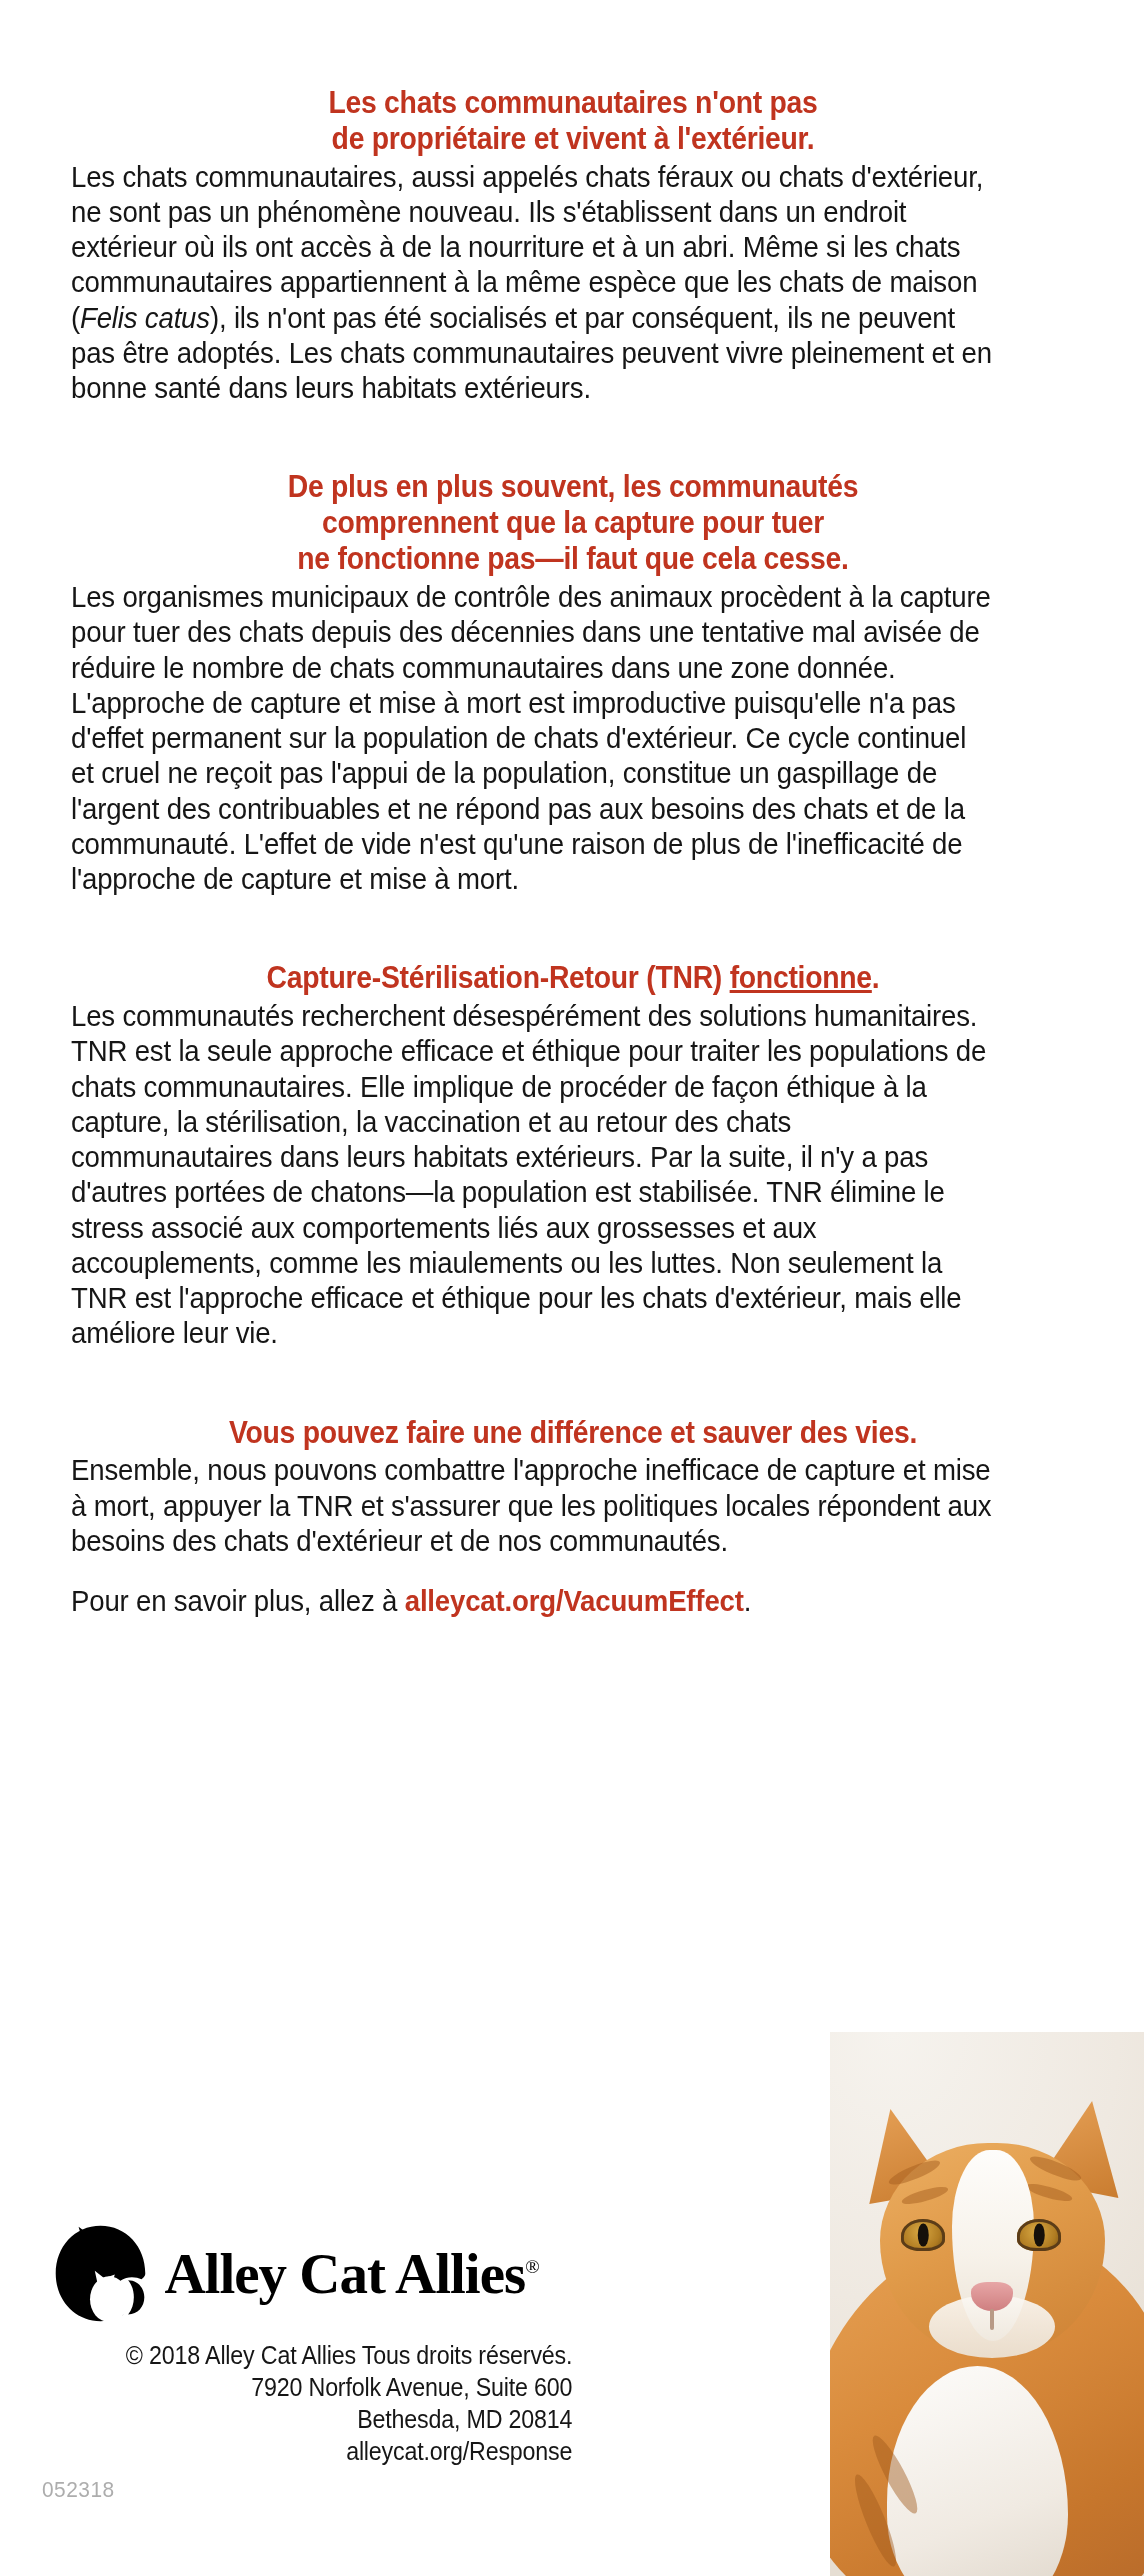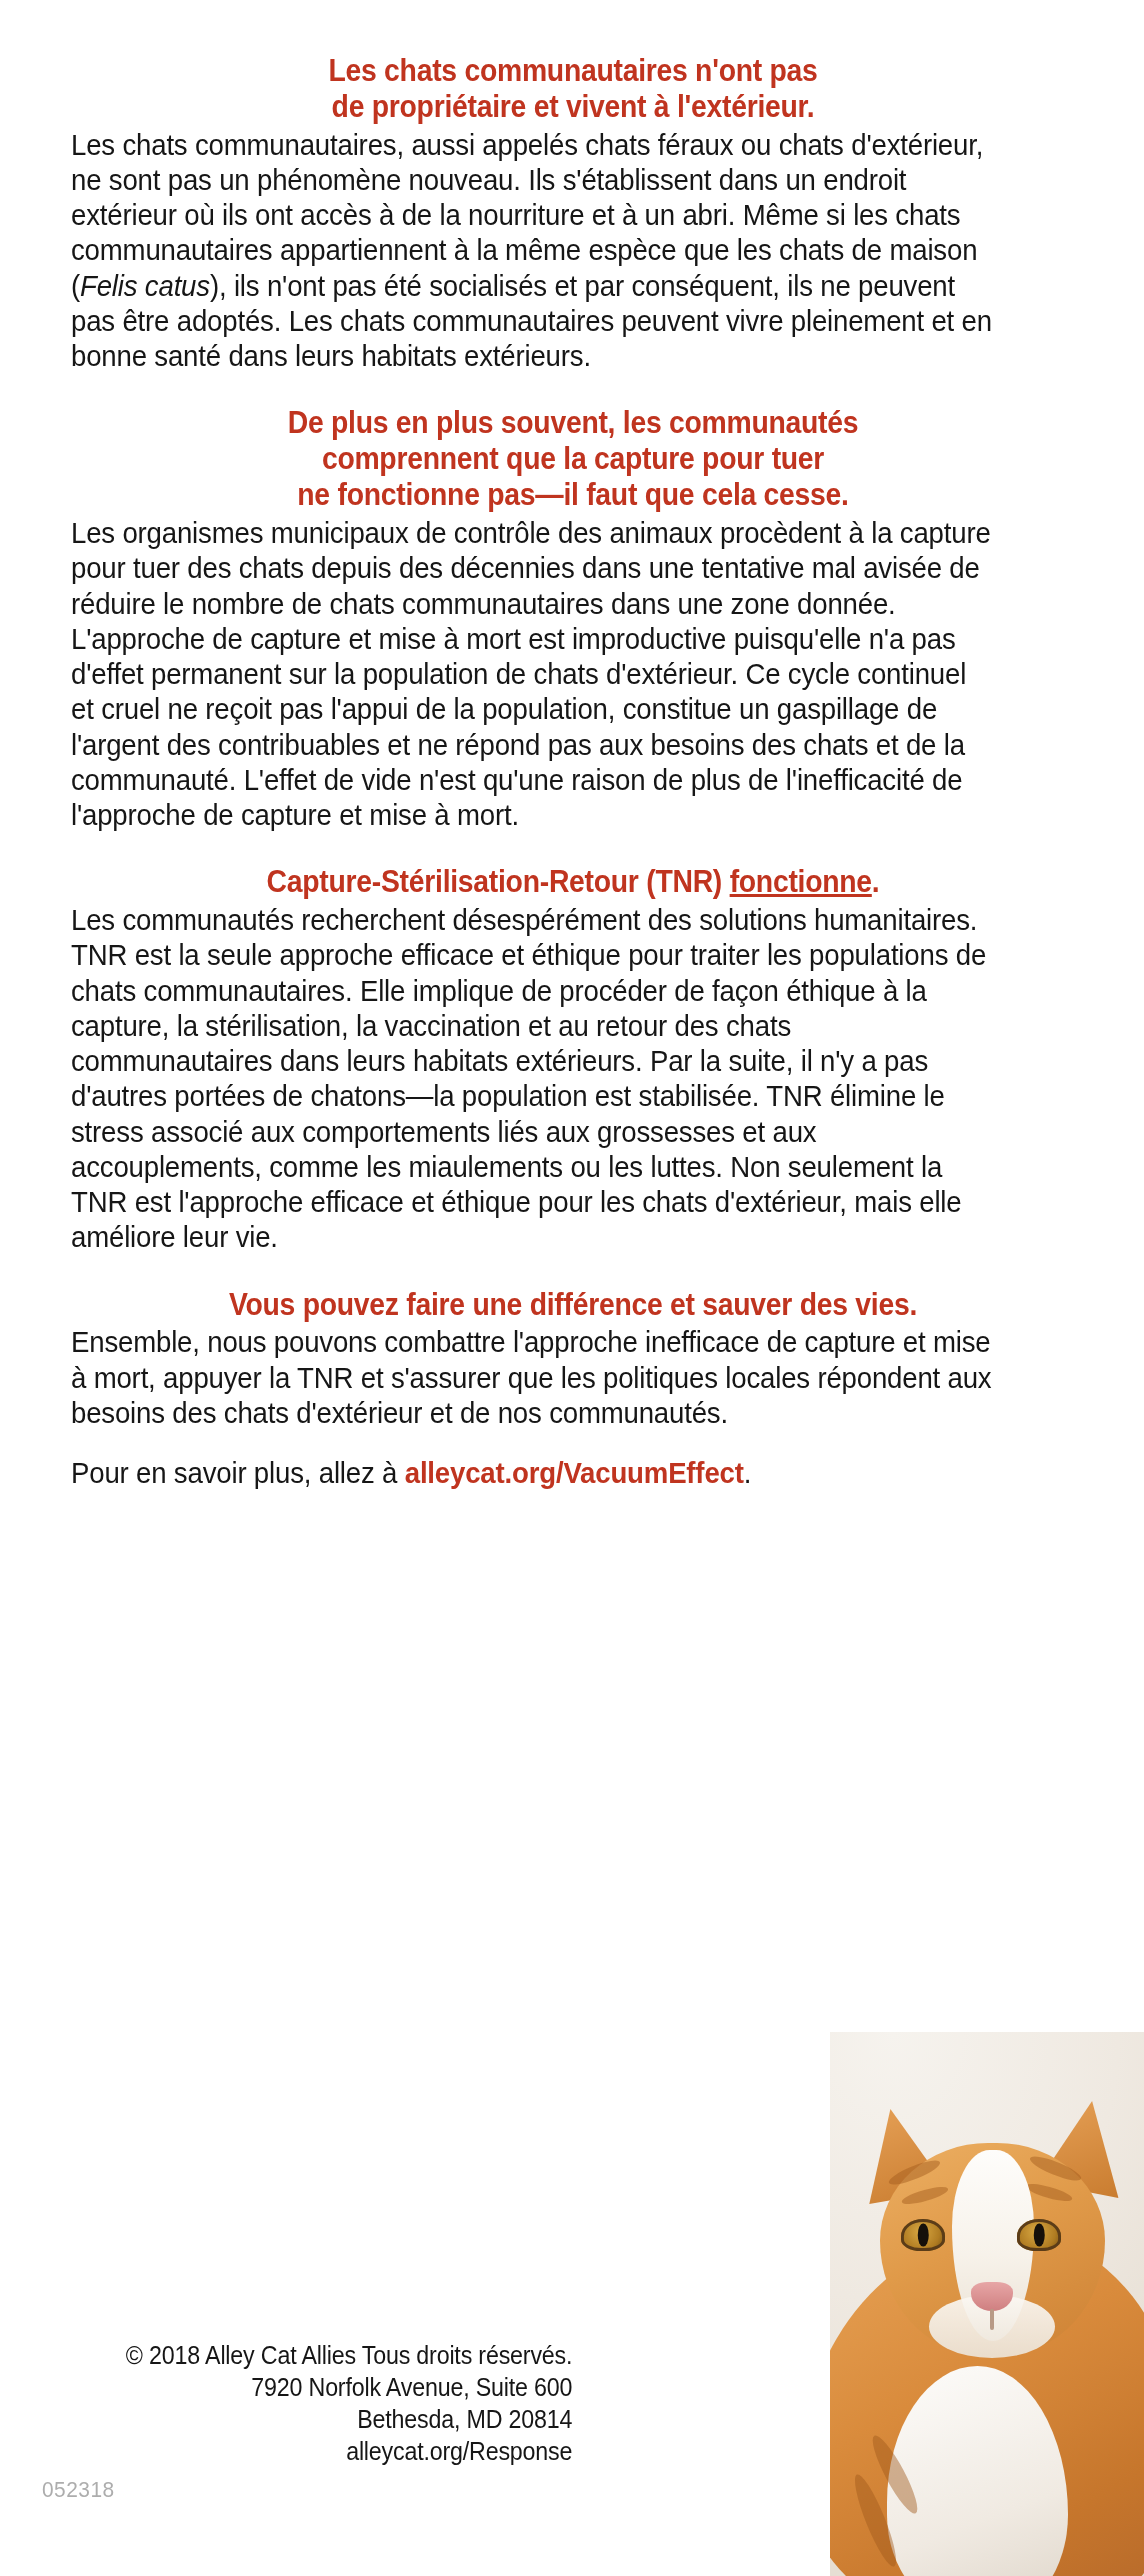--- a/index.html
+++ b/index.html
@@ -36,21 +36,21 @@
   p.body{
     margin:0;
     font-size:30px;
     line-height:1.175;
     color:#161616;
     text-align:left;
     letter-spacing:-0.2px;
     transform:scaleX(0.92);
     transform-origin:left top;
   }
-  .sect{margin-bottom:0;}
+  .sect{margin-bottom:0;margin-top:32px;}
   .gap-s{height:25px;}
   .gap-m{height:32px;}
   .it{font-style:italic;}
   .u{text-decoration:underline;}
   .redlink{color:#c0341f;font-weight:bold;}
   .teal{
     color:#10707e;
     font-weight:bold;
     font-size:38px;
     line-height:1.12;
@@ -267,20 +267,32 @@
       <p class="body">Ensemble, nous pouvons combattre l'approche inefficace de capture et mise à mort, appuyer la TNR et s'assurer que les politiques locales répondent aux besoins des chats d'extérieur et de nos communautés.</p>
     </div>
 
     <div class="gap-s"></div>
 
     <p class="body"><span>Pour en savoir plus, allez à </span><span class="redlink">alleycat.org/VacuumEffect</span><span>.</span></p>
 
   </div>
 
 
+  <div class="logo-block">
+    <div class="logo-mark">
+      <svg viewBox="0 0 106 106" width="101" height="101" aria-hidden="true">
+        <path d="M53 3 C26 3 6 25 6 53 C6 81 26 103 53 103 C62 103 70 101 77 96 C70 93 65 86 65 78 C65 66 74 57 86 57 C90 57 93 58 96 59 C99 57 100 55 100 53 C100 25 80 3 53 3 Z" fill="#000"></path>
+        <path d="M34 18 L30 4 L41 12 L52 8 L48 22 Z" fill="#000"></path>
+        <ellipse cx="62" cy="80" rx="20" ry="24" fill="#ffffff"></ellipse>
+        <path d="M50 64 L47 50 L57 58 L68 54 L64 68 Z" fill="#ffffff"></path>
+        <path d="M82 60 C92 60 99 68 99 78 C99 88 92 96 82 96 C86 91 88 85 88 78 C88 71 86 65 82 60 Z" fill="#000"></path>
+      </svg>
+    </div>
+    <div class="logo-word"><span>Alley Cat Allies</span><sup>®</sup></div>
+  </div>
 
   <div class="footer-block">
     <div class="footer-line">© 2018 Alley Cat Allies Tous droits réservés.</div>
     <div class="footer-line">7920 Norfolk Avenue, Suite 600</div>
     <div class="footer-line">Bethesda, MD 20814</div>
     <div class="footer-line">alleycat.org/Response</div>
   </div>
 
   <div class="jobcode">052318</div>
 

